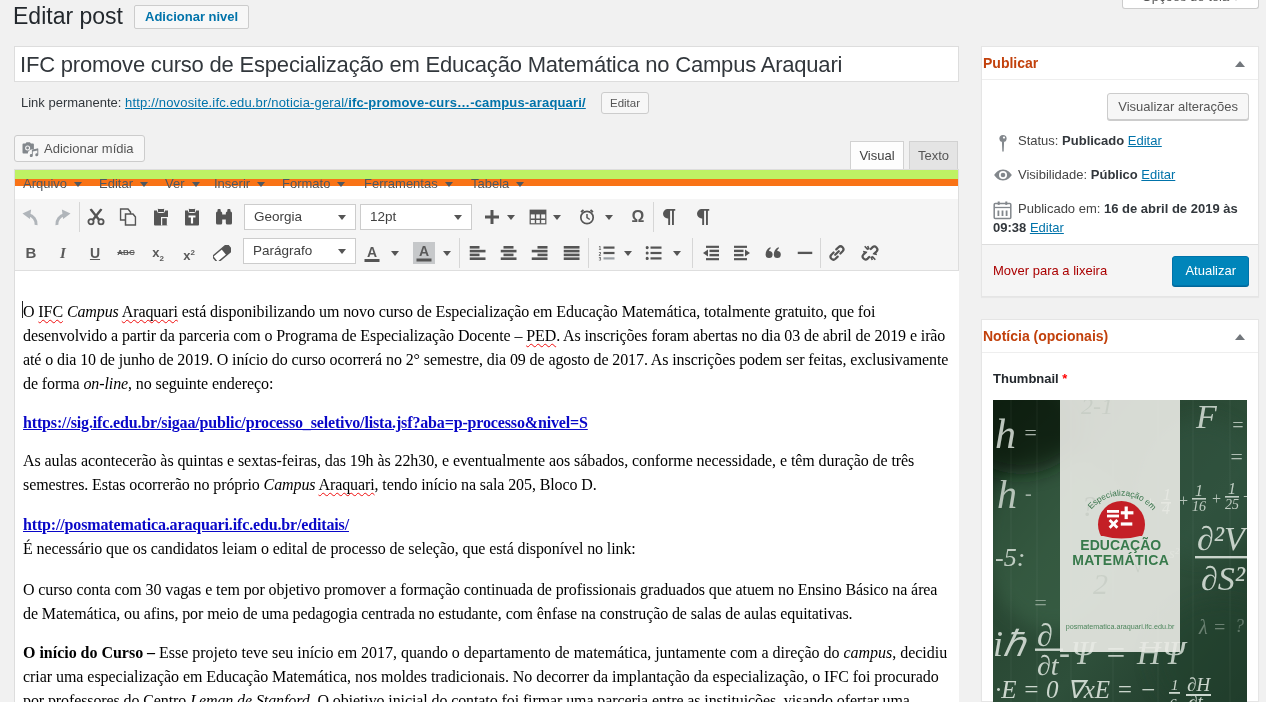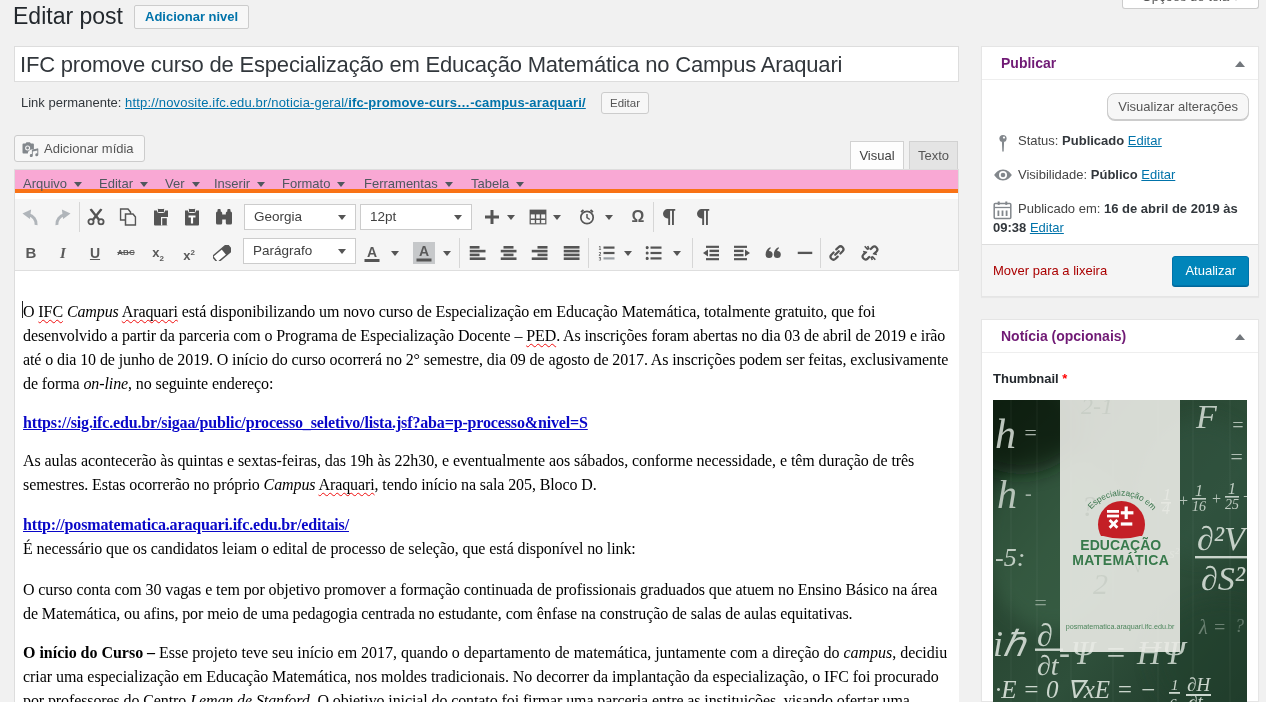--- a/index.html
+++ b/index.html
@@ -15,44 +15,44 @@
 #permalink{left:21px;top:95px;font-size:13px;color:#444;white-space:nowrap}
 #permalink strong{font-weight:400;color:#32373c}
 #permalink a{color:#0073aa;text-decoration:underline;letter-spacing:0.17px}
 #editbtn{left:601px;top:92px;height:22px;line-height:20px;padding:0 8px;background:#f7f7f7;border:1px solid #ccc;border-radius:3px;color:#555;font-size:11.5px}
 #mediabtn{left:14px;top:135px;height:27px;line-height:25px;padding:0 10px 0 7px;background:#f7f7f7;border:1px solid #ccc;border-radius:3px;color:#555;font-size:13px}
 #mediabtn svg{vertical-align:-4px;margin-right:5px}
 .tab{top:141px;height:28px;font-size:13px;text-align:center;line-height:27px}
 #tabvisual{left:850px;width:54px;background:#fdfdfd;border:1px solid #d1d1d1;border-bottom:none;color:#404040}
 #tabtexto{left:909px;width:49px;background:#e4e4e4;border:1px solid #d1d1d1;border-bottom:none;color:#555}
 #editor{left:14px;top:169px;width:945px;height:533px;background:#fff;border:1px solid #ddd;border-bottom:none}
-#menubar{position:absolute;left:0;top:0;width:100%;height:23px;background:#f9a8d4;border-bottom:4px solid #f97316;font-size:13px;color:#50575e}
+#menubar{position:absolute;left:0;top:0;width:100%;height:16px;background:#bef264;border-bottom:7px solid #f97316;font-size:13px;color:#50575e}
 .menu{position:absolute;line-height:27px;top:0}
 .menu .car{display:inline-block;width:0;height:0;border-left:4px solid transparent;border-right:4px solid transparent;border-top:5px solid #50575e;margin-left:7px;vertical-align:1px}
 #tbars{position:absolute;left:0;top:29px;width:100%;height:72px;background:#f5f5f5;border-bottom:1px solid #dedede}
 .ti{position:absolute;width:28px;height:28px;color:#555}
 .ti svg{position:absolute;left:50%;top:50%;transform:translate(-50%,-50%)}
 .ti.txt{font-weight:700;text-align:center;line-height:28px;font-size:14px;color:#595959}
 .sep{position:absolute;width:1px;height:30px;background:#d6d6d6}
 .r1{top:4px}.r2{top:40px}
 .sep.r1{top:3px}.sep.r2{top:39px}
 .lbox{position:absolute;height:26px;background:#fff;border:1px solid #ccc;font-size:13.5px;color:#404040;line-height:24px;padding-left:9px}
 .lbox .car{position:absolute;right:9px;top:10px;width:0;height:0;border-left:4.5px solid transparent;border-right:4.5px solid transparent;border-top:5px solid #555}
 .car2{position:absolute;width:9px;height:28px}
 .car2::after{content:"";position:absolute;left:0;top:12px;width:0;height:0;border-left:4.5px solid transparent;border-right:4.5px solid transparent;border-top:5px solid #555}
 #content{position:absolute;left:1px;top:101px;width:943px;height:432px;background:#fff;overflow:hidden;font-family:"Liberation Serif",serif;font-size:16px;color:#000;padding:29px 0 0 7px;letter-spacing:-0.1px}
 #content .ln{white-space:nowrap;height:24px;line-height:24px}
 #content a{color:#0907c8;font-weight:700;text-decoration:underline;letter-spacing:-0.15px}
 .sp{text-decoration:underline;text-decoration-style:wavy;text-decoration-color:#f00e0e;text-decoration-thickness:1px;text-underline-offset:2px;text-decoration-skip-ink:none}
 #caret{position:absolute;left:6px;top:30px;width:1px;height:17px;background:#222}
 .postbox{left:981px;width:278px;background:#fff;border:1px solid #e5e5e5;box-shadow:0 1px 1px rgba(0,0,0,.04)}
-.pbhead{height:33px;border-bottom:1px solid #eee;line-height:32px;padding-left:19px;font-size:14px;font-weight:700;color:#701a75;position:relative}
+.pbhead{height:33px;border-bottom:1px solid #eee;line-height:32px;padding-left:1px;font-size:14px;font-weight:700;color:#c2410c;position:relative}
 .toggle{position:absolute;right:13px;top:14px;width:0;height:0;border-left:5px solid transparent;border-right:5px solid transparent;border-bottom:6px solid #72777c}
 #publish{top:46px;height:251px}
-#vizbtn{position:absolute;right:9px;top:46px;height:27px;line-height:25px;padding:0 10px;background:#f7f7f7;border:1px solid #ccc;border-radius:8px;color:#555;font-size:13px;box-shadow:0 1px 0 #ccc}
+#vizbtn{position:absolute;right:9px;top:46px;height:27px;line-height:25px;padding:0 10px;background:#f7f7f7;border:1px solid #ccc;border-radius:3px;color:#555;font-size:13px;box-shadow:0 1px 0 #ccc}
 .mrow{position:absolute;left:36px;font-size:13px;color:#444;line-height:15px}
 .mrow b{color:#32373c}
 .mrow a{color:#0073aa;text-decoration:underline}
 .micon{position:absolute;left:11px;width:20px;height:20px;color:#82878c}
 #pubfoot{position:absolute;left:0;bottom:0;width:100%;height:52px;background:#f5f5f5;border-top:1px solid #ddd}
 #trash{position:absolute;left:11px;top:18px;color:#a00;font-size:13px}
 #updbtn{position:absolute;right:9px;top:11px;height:30px;line-height:28px;padding:0 12px;background:#0085ba;border:1px solid #0073aa;border-radius:3px;color:#fff;font-size:13px;box-shadow:0 1px 0 #006799}
 #noticia{top:319px;height:383px}
 #thumblabel{position:absolute;left:11px;top:51px;font-size:13px;font-weight:700;color:#23282d}
 #thumblabel em{color:#ff0000;font-style:normal}

